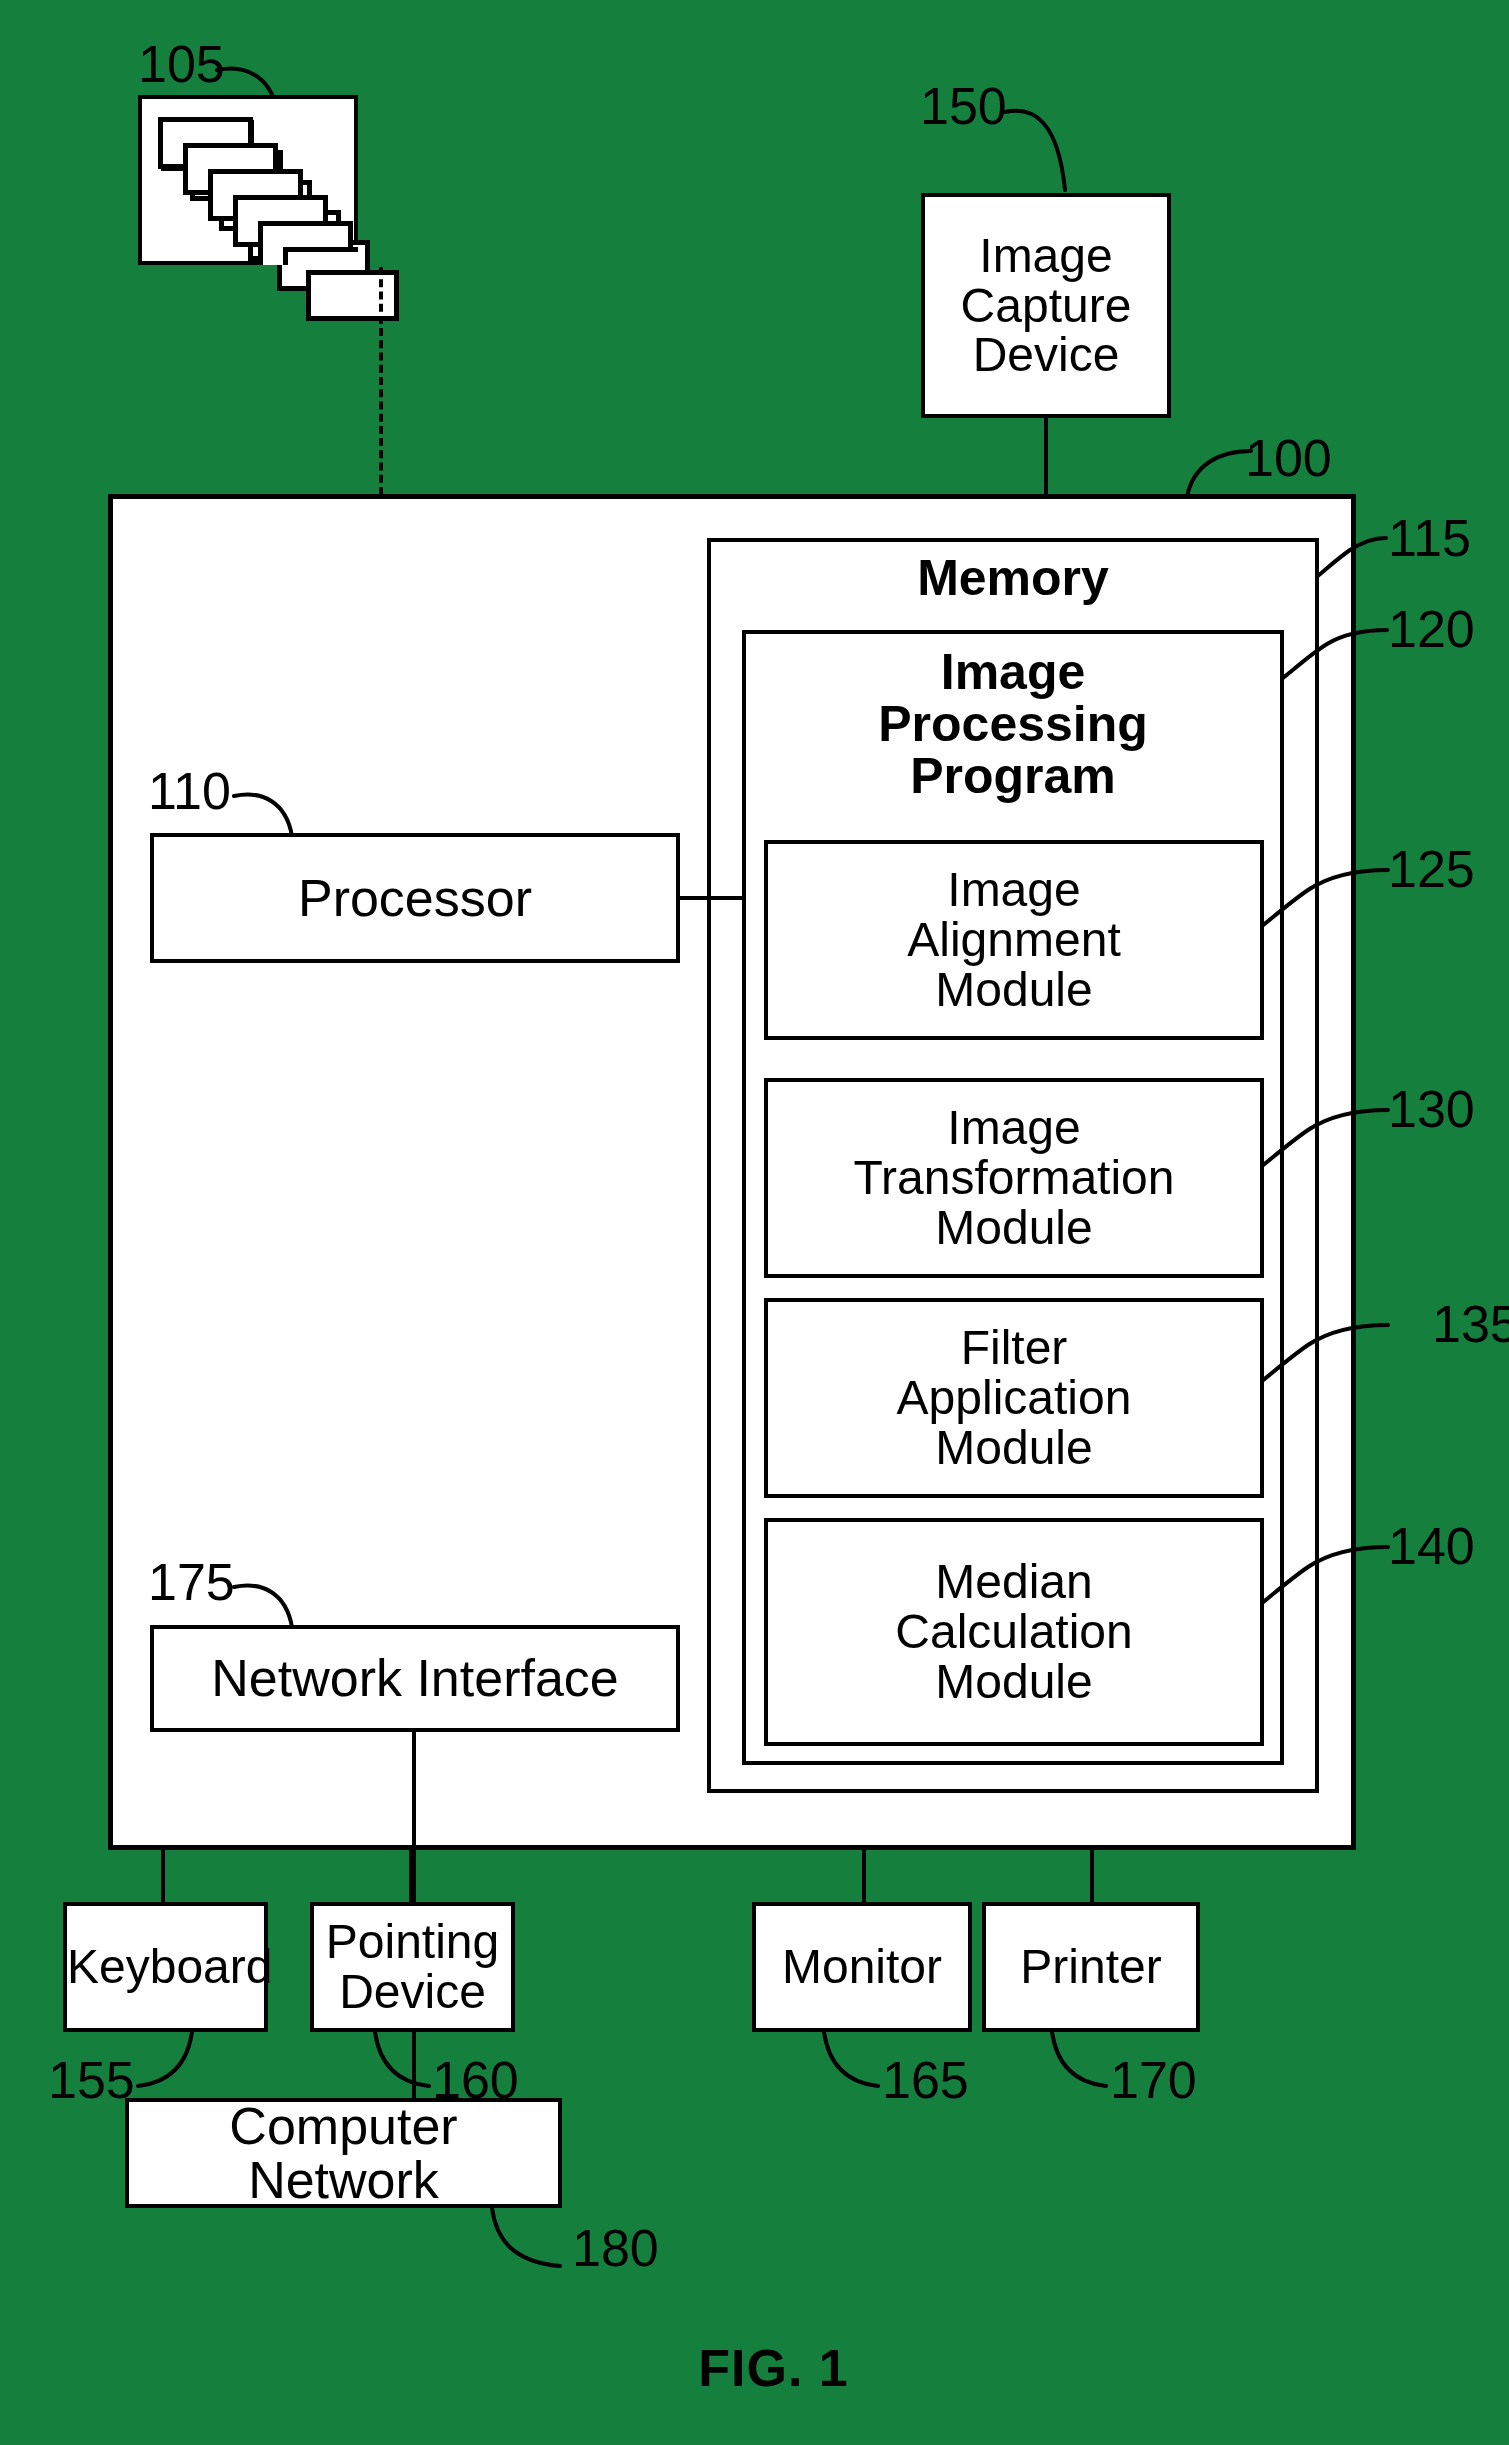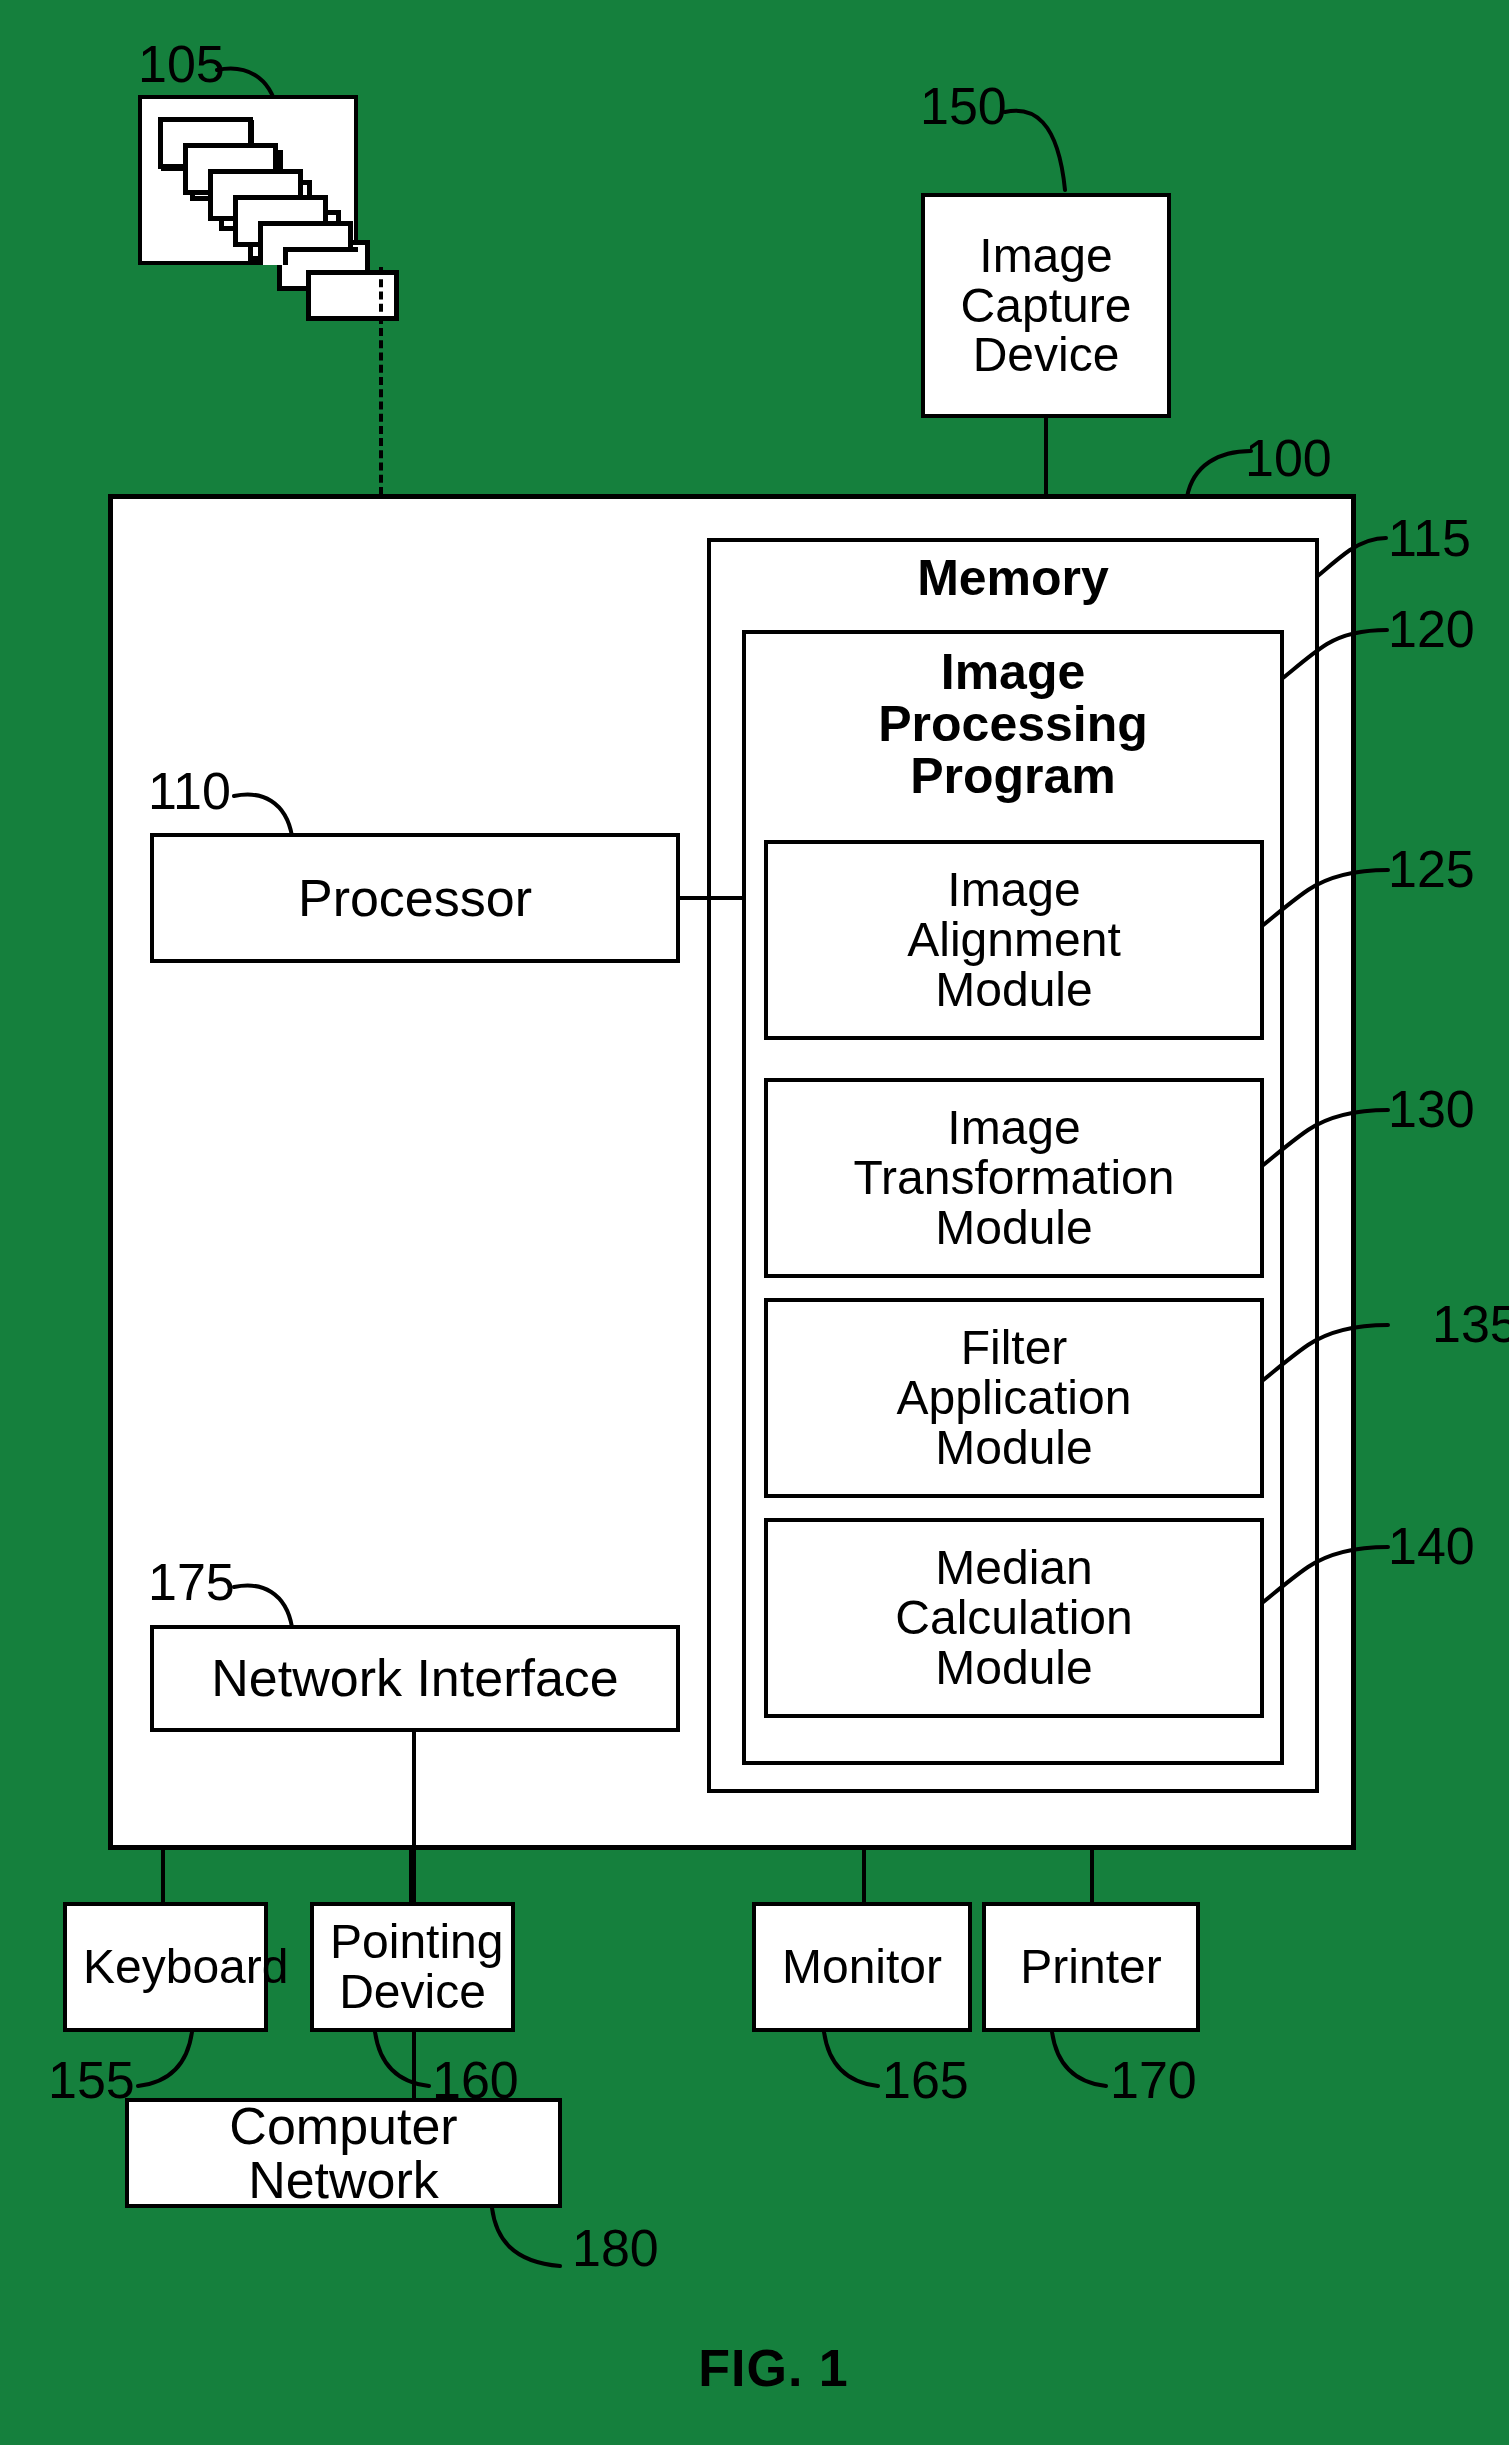--- a/index.html
+++ b/index.html
@@ -25,21 +25,21 @@
     box-sizing: border-box;
     display: flex;
     align-items: center;
     justify-content: center;
     text-align: center;
     line-height: 1.04;
   }
   .box-label {
     display: block;
     width: 100%;
-    padding: 0 16px;
+    padding: 0 0;
     box-sizing: border-box;
   }
   .thinbox {
     border-width: 4px;
   }
   .outer-system {
     border-width: 5px;
   }
   .mem-box { border-width: 4px; }
   .prog-box { border-width: 4px; }
@@ -186,21 +186,21 @@
 
   <div class="box thinbox" style="left:764px; top:1298px; width:500px; height:200px; font-size:48px;">
     <span class="box-label"><span>Filter</span><br><span>Application</span><br><span>Module</span></span>
   </div>
 
   <div class="refnum" style="left:1388px; top:1520px; font-size:52px;">140</div>
   <svg class="leader" style="left:1208px; top:1537px; width:185px; height:100px;" viewBox="0 0 185 100">
     <path d="M2 93 C 28 95, 62 56, 100 30 C 124 14, 154 10, 180 10"></path>
   </svg>
 
-  <div class="box thinbox" style="left:764px; top:1518px; width:500px; height:200px; font-size:48px;">
+  <div class="box thinbox" style="left:764px; top:1518px; width:500px; height:228px; font-size:48px;">
     <span class="box-label"><span>Median</span><br><span>Calculation</span><br><span>Module</span></span>
   </div>
 
   <div class="refnum" style="left:148px; top:765px; font-size:52px;">110</div>
   <svg class="leader" style="left:232px; top:784px; width:80px; height:58px;" viewBox="0 0 80 58">
     <path d="M2 12 C 30 6, 54 18, 60 52"></path>
   </svg>
 
   <div class="box thinbox" style="left:150px; top:833px; width:530px; height:130px; font-size:52px;">
     <span class="box-label">Processor</span>

